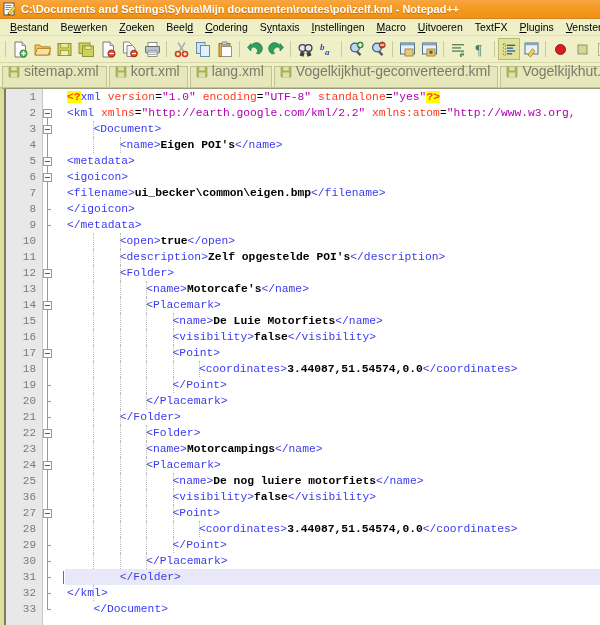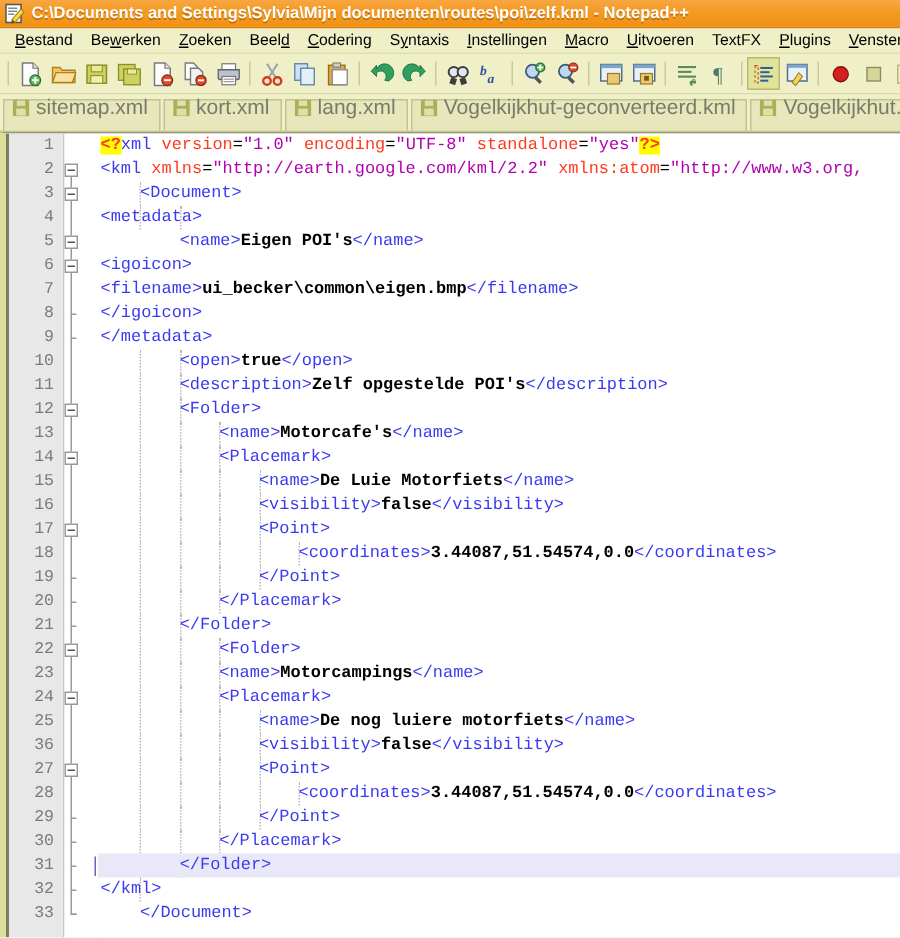--- a/index.html
+++ b/index.html
@@ -577,22 +577,22 @@
           <div class="vguide dot" style="left: 54.8px; top: 464px; height: 16px;"></div>
           <div class="vguide dot" style="left: 81.2px; top: 464px; height: 16px;"></div>
           <div class="vguide dot" style="left: 28.4px; top: 480px; height: 16px;"></div>
           <div class="vguide dot" style="left: 54.8px; top: 480px; height: 16px;"></div>
           <div class="vguide dot" style="left: 28.4px; top: 496px; height: 16px;"></div>
         </div>
       <div id="code-lines" style="position:relative;z-index:2;">
           <div class="code-line"><span style="display:inline-block;width:0px"></span><span class="pi">&lt;?</span><span class="decl">xml</span> <span class="attr">version</span>=<span class="val">"1.0"</span> <span class="attr">encoding</span>=<span class="val">"UTF-8"</span> <span class="attr">standalone</span>=<span class="val">"yes"</span><span class="pi">?&gt;</span></div>
           <div class="code-line"><span style="display:inline-block;width:0px"></span><span class="tg">&lt;kml</span> <span class="attr">xmlns</span>=<span class="val">"http://earth.google.com/kml/2.2"</span> <span class="attr">xmlns:atom</span>=<span class="val">"http://www.w3.org,</span></div>
           <div class="code-line"><span style="display:inline-block;width:26.4px"></span><span class="tg">&lt;Document&gt;</span></div>
+          <div class="code-line"><span style="display:inline-block;width:52.8px"></span><span class="tg">&lt;name&gt;</span><span class="txt">Eigen POI's</span><span class="tg">&lt;/name&gt;</span></div>
           <div class="code-line"><span style="display:inline-block;width:0px"></span><span class="tg">&lt;metadata&gt;</span></div>
-          <div class="code-line"><span style="display:inline-block;width:52.8px"></span><span class="tg">&lt;name&gt;</span><span class="txt">Eigen POI's</span><span class="tg">&lt;/name&gt;</span></div>
           <div class="code-line"><span style="display:inline-block;width:0px"></span><span class="tg">&lt;igoicon&gt;</span></div>
           <div class="code-line"><span style="display:inline-block;width:0px"></span><span class="tg">&lt;filename&gt;</span><span class="txt">ui_becker\common\eigen.bmp</span><span class="tg">&lt;/filename&gt;</span></div>
           <div class="code-line"><span style="display:inline-block;width:0px"></span><span class="tg">&lt;/igoicon&gt;</span></div>
           <div class="code-line"><span style="display:inline-block;width:0px"></span><span class="tg">&lt;/metadata&gt;</span></div>
           <div class="code-line"><span style="display:inline-block;width:52.8px"></span><span class="tg">&lt;open&gt;</span><span class="txt">true</span><span class="tg">&lt;/open&gt;</span></div>
           <div class="code-line"><span style="display:inline-block;width:52.8px"></span><span class="tg">&lt;description&gt;</span><span class="txt">Zelf opgestelde POI's</span><span class="tg">&lt;/description&gt;</span></div>
           <div class="code-line"><span style="display:inline-block;width:52.8px"></span><span class="tg">&lt;Folder&gt;</span></div>
           <div class="code-line"><span style="display:inline-block;width:79.19999999999999px"></span><span class="tg">&lt;name&gt;</span><span class="txt">Motorcafe's</span><span class="tg">&lt;/name&gt;</span></div>
           <div class="code-line"><span style="display:inline-block;width:79.19999999999999px"></span><span class="tg">&lt;Placemark&gt;</span></div>
           <div class="code-line"><span style="display:inline-block;width:105.6px"></span><span class="tg">&lt;name&gt;</span><span class="txt">De Luie Motorfiets</span><span class="tg">&lt;/name&gt;</span></div>

